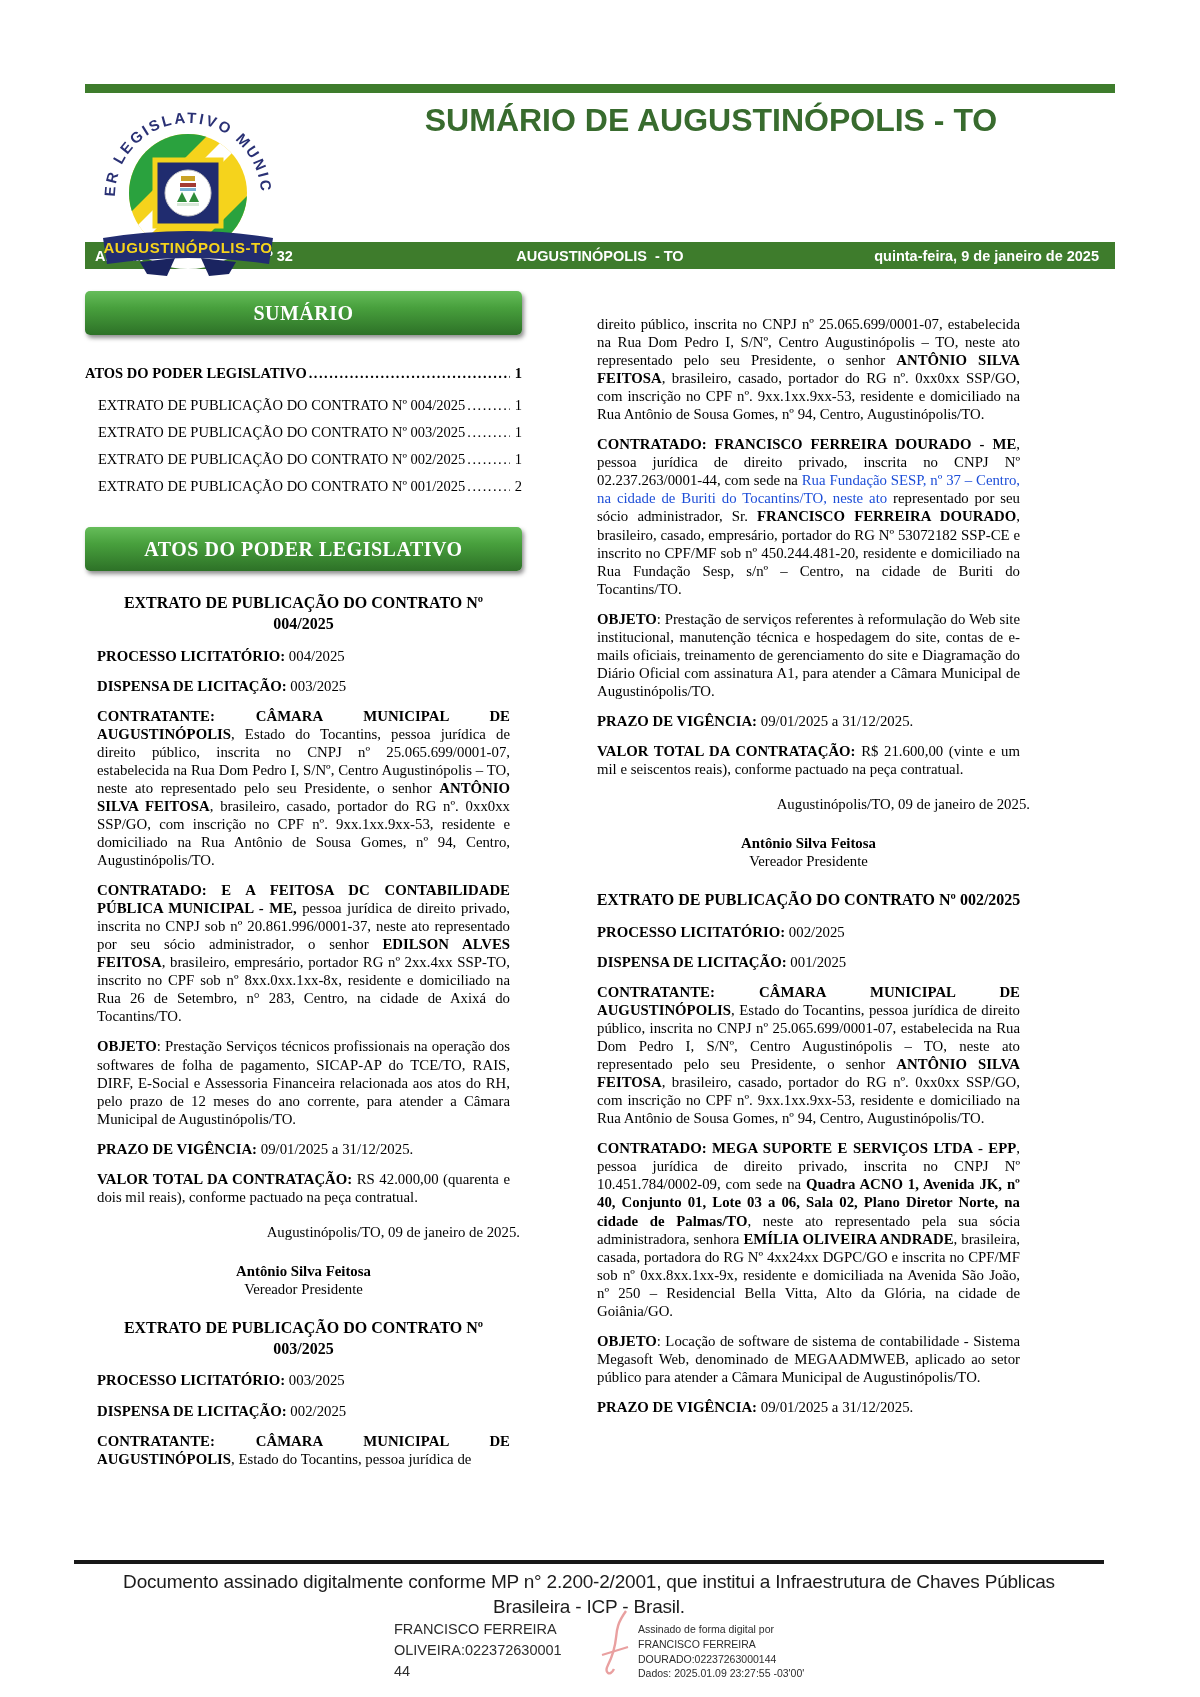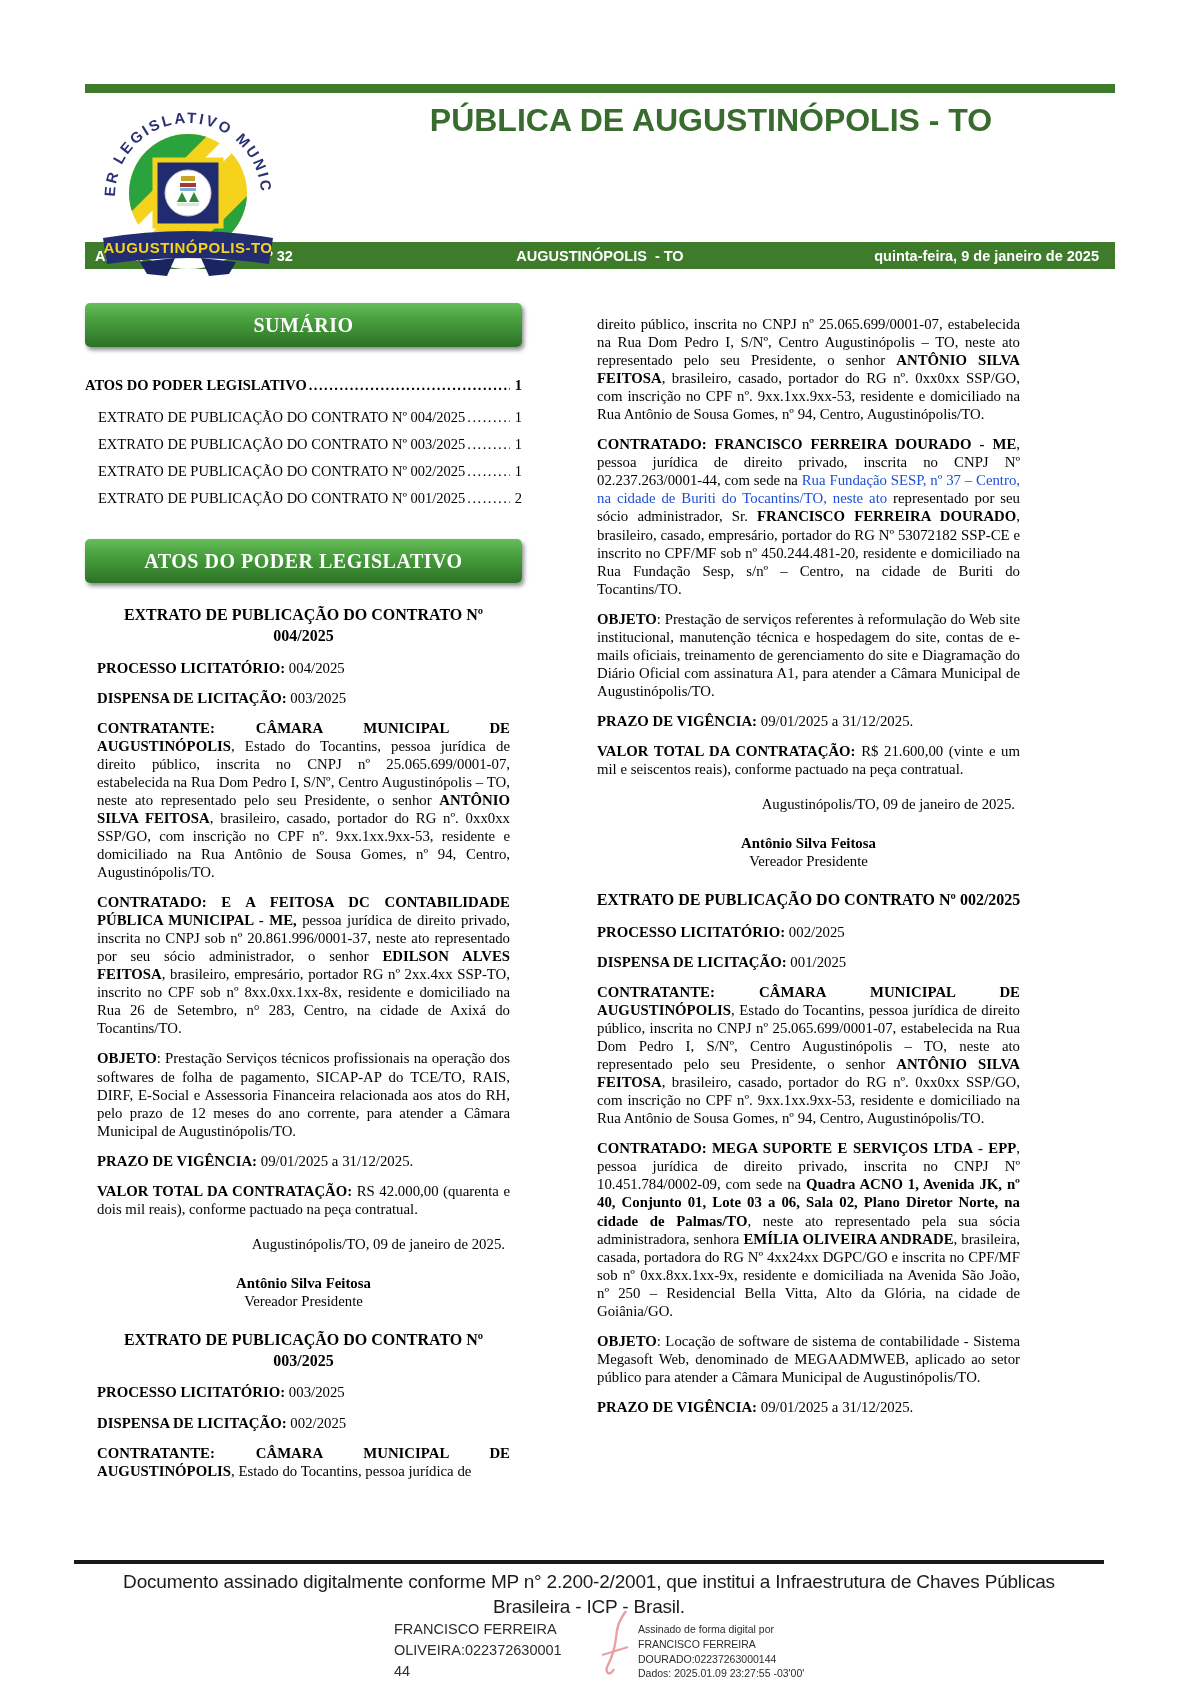--- a/index.html
+++ b/index.html
@@ -38,38 +38,38 @@
   .ib-date{right:16px;}
   
   .content{display:flex;gap:63px;margin-top:22px;}
   .col-left{width:437px;}
   .col-right{width:447px;padding-top:12px;}
   .green-banner{
     height:44px;border-radius:5px;
     background:linear-gradient(180deg,#66bd5a 0%,#48a03d 38%,#2d7127 100%);
     box-shadow:2px 3px 4px rgba(50,50,50,.55);
     display:flex;align-items:center;justify-content:center;
-    color:#fff;font-weight:bold;font-size:20px;letter-spacing:.5px;margin-top:12px;
+    color:#fff;font-weight:bold;font-size:20px;letter-spacing:.5px;
   }
   .summary-banner{margin-bottom:30px;}
   .section-banner{margin:32px 0 22px;}
   
   .toc{font-size:14.5px;}
   .toc-entry{display:flex;align-items:baseline;margin-bottom:10px;}
   .toc-entry.bold{font-weight:bold;margin-bottom:15px;}
   .toc-entry.item{padding-left:13px;}
   .toc-dots{flex:1;overflow:hidden;white-space:nowrap;margin:0 2px;}
   .toc-dots::after{content:"......................................................................................";letter-spacing:1.5px;}
   .toc-page{margin-left:3px;}
   
   .art-title{text-align:center;font-weight:bold;font-size:16px;line-height:1.3;margin:20px 10px 12px;}
   .para{margin:12px;text-align:justify;font-size:14.8px;line-height:1.22;}
   .b{font-weight:bold;}
   .g{color:#1d4ed8;}
-  .date-line{text-align:right;font-size:14.8px;margin:18px 17px 0 0;}
+  .date-line{text-align:right;font-size:14.8px;margin:18px 2px 0 0;}
   .sig-name{text-align:center;font-weight:bold;font-size:14.8px;margin:22px 0 0;}
   .sig-role{text-align:center;font-size:14.8px;margin:1px 0 0;}
   
   .footer{position:absolute;left:74px;top:1560px;width:1030px;}
   .footer-rule{border-top:4px solid #181818;}
   .disclaimer{
     font-family:"Liberation Sans",sans-serif;font-size:19px;color:#1c1c1c;
     width:945px;margin:6px auto 0;text-align:center;line-height:1.3;letter-spacing:-.2px;
   }
   .sig-block{display:flex;margin:0 0 0 320px;position:relative;}
@@ -119,21 +119,21 @@
         <rect x="92" y="107" width="22" height="3" fill="#d8e8d8"></rect>
       </g>
       <g>
         <path d="M55,166 L90,162 L82,180 L62,178 Z" fill="#1a2460"></path>
         <path d="M151,166 L116,162 L124,180 L144,178 Z" fill="#1a2460"></path>
         <path d="M18,142 Q103,128 188,142 L184,168 Q103,156 22,168 Z" fill="#222d71"></path>
         <text x="103" y="157" text-anchor="middle" font-family="Liberation Sans, sans-serif" font-size="15" font-weight="bold" fill="#f5d31c" letter-spacing="0.5">AUGUSTINÓPOLIS-TO</text>
       </g>
     </svg>
     <div class="masthead">
-      <div class="mast-sub">PÚBLICA DE AUGUSTINÓPOLIS - TO</div>
+      <div class="mast-sub">SUMÁRIO DE AUGUSTINÓPOLIS - TO</div>
     </div>
   </div>
 
   <div class="infobar">
     <span class="ib-ano">ANO III</span>
     <span class="ib-num">Nº 32</span>
     <span class="ib-city">AUGUSTINÓPOLIS  - TO</span>
     <span class="ib-date">quinta-feira, 9 de janeiro de 2025</span>
   </div>
 

